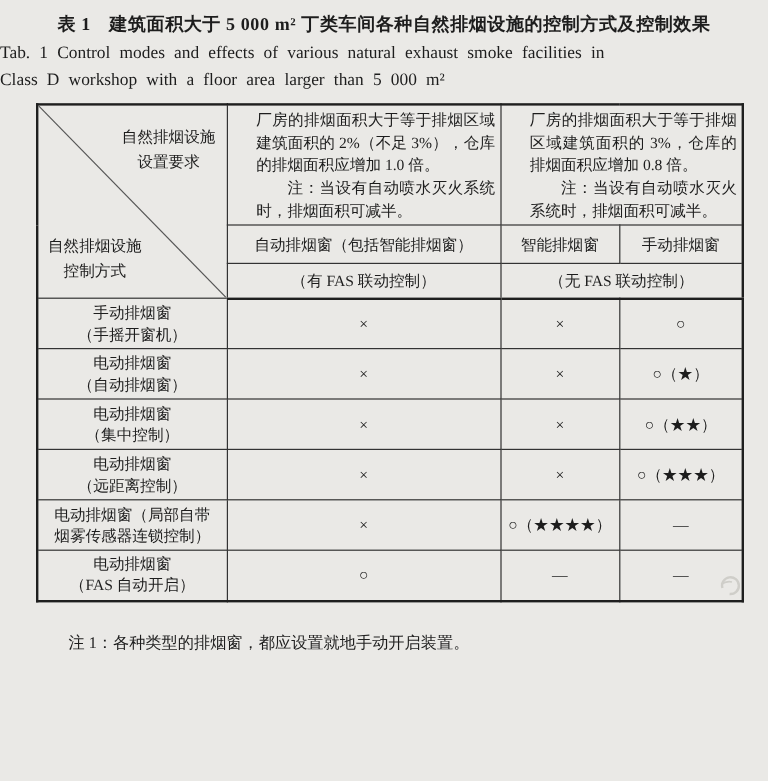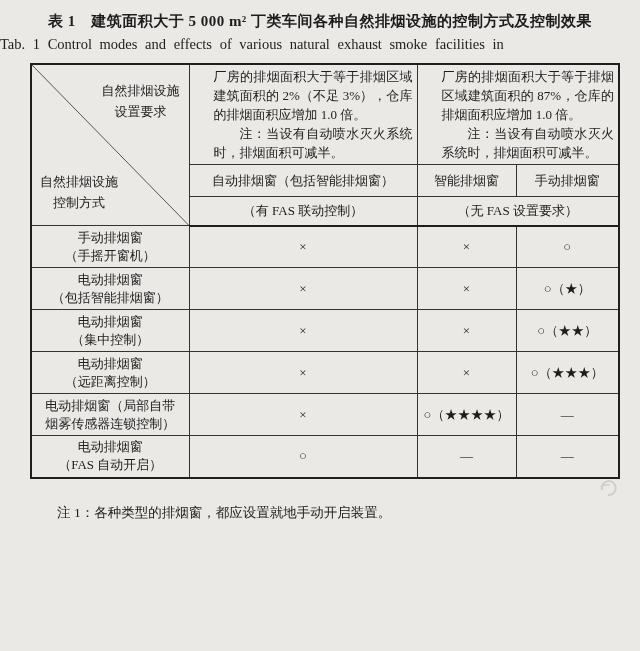--- a/index.html
+++ b/index.html
@@ -76,20 +76,21 @@
     color: #cfcec9;
   }
 </style>
 </head>
 <body>
 
 <div class="page">
 
   <div class="title-cn">表 1　建筑面积大于 5 000 m² 丁类车间各种自然排烟设施的控制方式及控制效果</div>
   <div class="title-en">Tab. 1  Control modes and effects of various natural exhaust smoke facilities in</div>
+  <div class="title-en">Class D workshop with a floor area larger than 5 000 m²</div>
 
   <table class="main">
     <colgroup>
       <col style="width:158px">
         <col style="width:228px">
         <col style="width:99px">
         <col style="width:103px">
     </colgroup>
     <tbody>
       <tr class="hdr-a">
@@ -104,47 +105,47 @@
           <div class="corner-bl">
             <div>自然排烟设施</div>
             <div>控制方式</div>
           </div>
         </td>
         <td class="req">
           <p>厂房的排烟面积大于等于排烟区域建筑面积的 2%（不足 3%），仓库的排烟面积应增加 1.0 倍。</p>
           <p class="note-indent">注：当设有自动喷水灭火系统时，排烟面积可减半。</p>
         </td>
         <td class="req" colspan="2">
-          <p>厂房的排烟面积大于等于排烟区域建筑面积的 87%，仓库的排烟面积应增加 1.0 倍。</p>
+          <p>厂房的排烟面积大于等于排烟区域建筑面积的 3%，仓库的排烟面积应增加 0.8 倍。</p>
           <p class="note-indent">注：当设有自动喷水灭火系统时，排烟面积可减半。</p>
         </td>
       </tr>
       <tr class="hdr-b">
         <td>自动排烟窗（包括智能排烟窗）</td>
         <td>智能排烟窗</td>
         <td>手动排烟窗</td>
       </tr>
       <tr class="hdr-c">
         <td>（有 FAS 联动控制）</td>
-        <td colspan="2">（无 FAS 设置要求）</td>
+        <td colspan="2">（无 FAS 联动控制）</td>
       </tr>
 
       <tr class="body-row">
         <td class="rowlabel">
           <div>手动排烟窗</div>
           <div>（手摇开窗机）</div>
         </td>
         <td>×</td>
         <td>×</td>
         <td>○</td>
       </tr>
       <tr class="body-row">
         <td class="rowlabel">
           <div>电动排烟窗</div>
-          <div>（包括智能排烟窗）</div>
+          <div>（自动排烟窗）</div>
         </td>
         <td>×</td>
         <td>×</td>
         <td>○（★）</td>
       </tr>
       <tr class="body-row">
         <td class="rowlabel">
           <div>电动排烟窗</div>
           <div>（集中控制）</div>
         </td>

